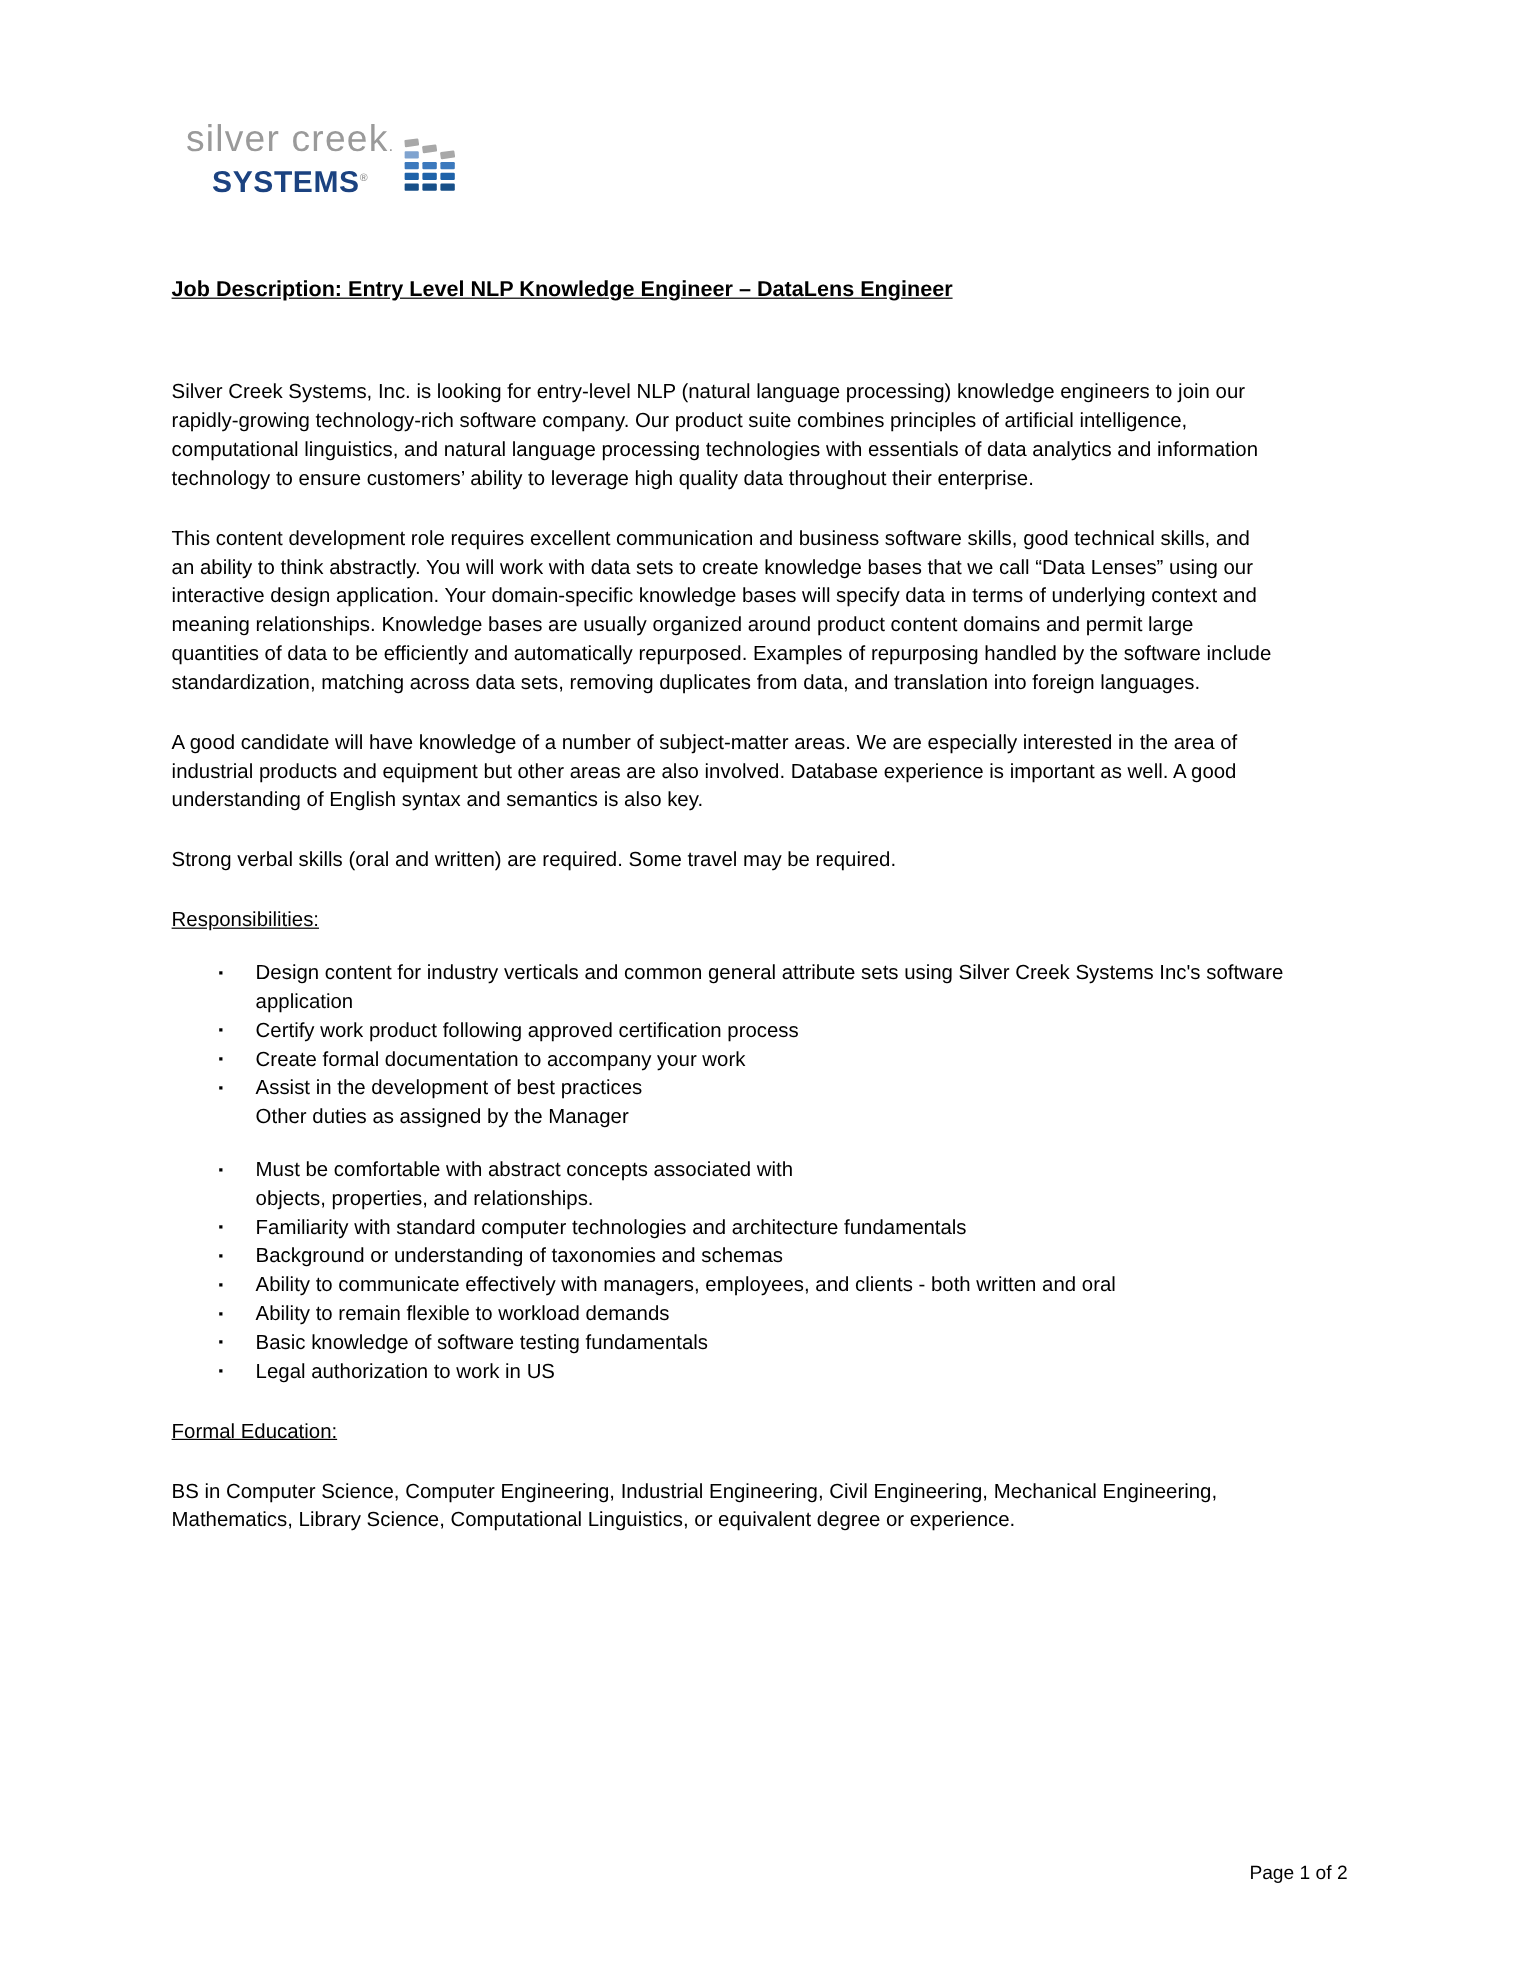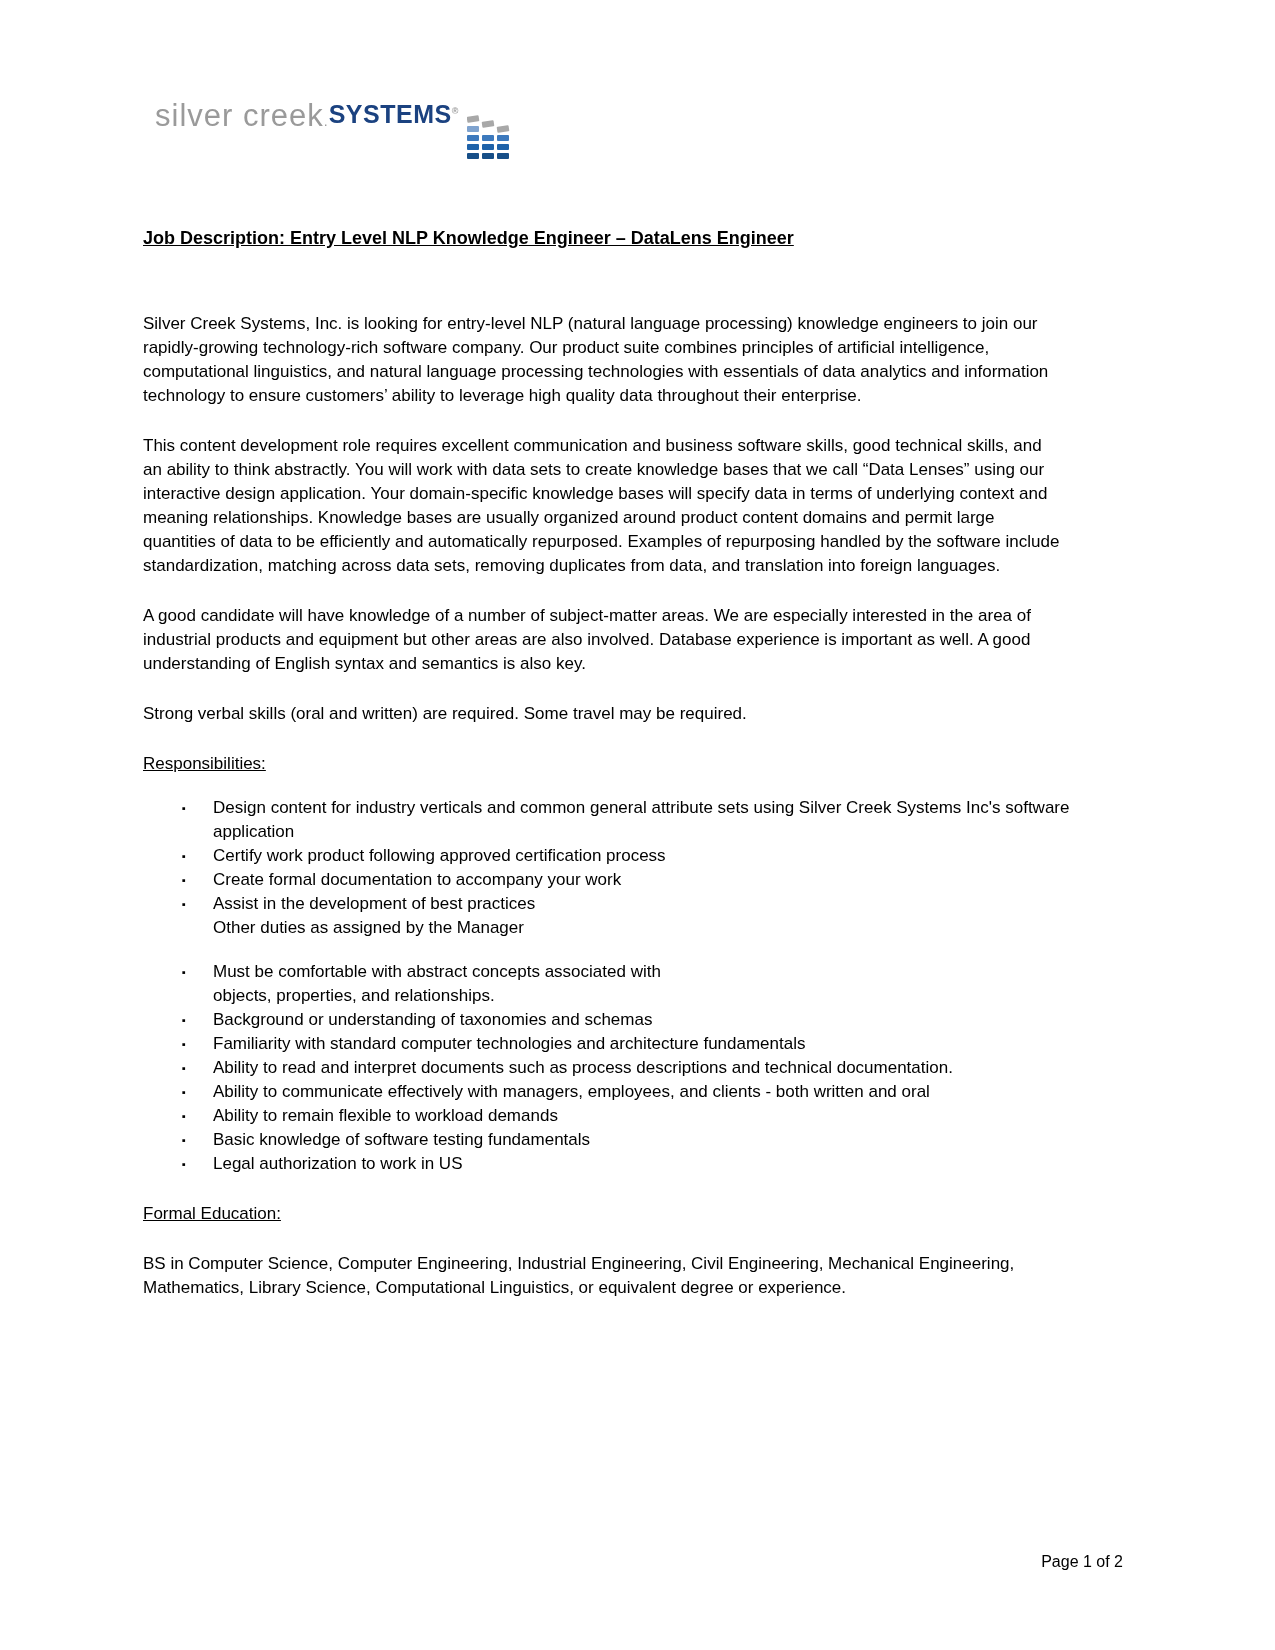--- a/index.html
+++ b/index.html
@@ -25,22 +25,22 @@
   .content { width: 935px; }
 
   
   .logo {
     margin: 100px 0 0 12px;
     display: flex;
     align-items: flex-start;
   }
   .logo-text {
     display: flex;
-    flex-direction: row;
-    align-items: flex-start;
+    flex-direction: column;
+    align-items: center;
   }
   .logo-line1 {
     font-size: 31px;
     line-height: 32px;
     color: #9a9a9a;
     letter-spacing: 1px;
     font-weight: 400;
   }
   .logo-dot { font-size: 14px; color: #9a9a9a; }
   .logo-line2 {
@@ -144,23 +144,22 @@
       <li>Design content for industry verticals and common general attribute sets using Silver Creek Systems Inc's software application</li>
       <li>Certify work product following approved certification process</li>
       <li>Create formal documentation to accompany your work</li>
       <li>Assist in the development of best practices</li>
       <li class="no-bullet">Other duties as assigned by the Manager</li>
     </ul>
 
     <ul class="bullets">
       <li>Must be comfortable with abstract concepts associated with
 objects, properties, and relationships.</li>
+      <li>Familiarity with standard computer technologies and architecture fundamentals</li>
       <li>Background or understanding of taxonomies and schemas</li>
-      <li>Familiarity with standard computer technologies and architecture fundamentals</li>
-      <li>Ability to read and interpret documents such as process descriptions and technical documentation.</li>
       <li>Ability to communicate effectively with managers, employees, and clients - both written and oral</li>
       <li>Ability to remain flexible to workload demands</li>
       <li>Basic knowledge of software testing fundamentals</li>
       <li>Legal authorization to work in US</li>
     </ul>
 
     <h2 class="section-heading">Formal Education:</h2>
     <p>BS in Computer Science, Computer Engineering, Industrial Engineering, Civil Engineering, Mechanical Engineering, Mathematics, Library Science, Computational Linguistics, or equivalent degree or experience.</p>
 
   </div>

